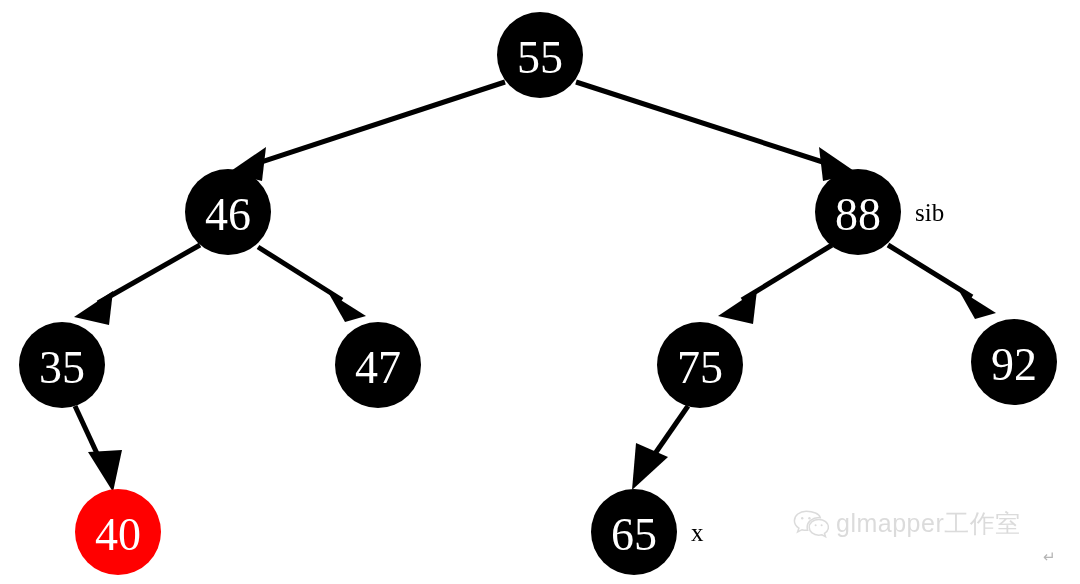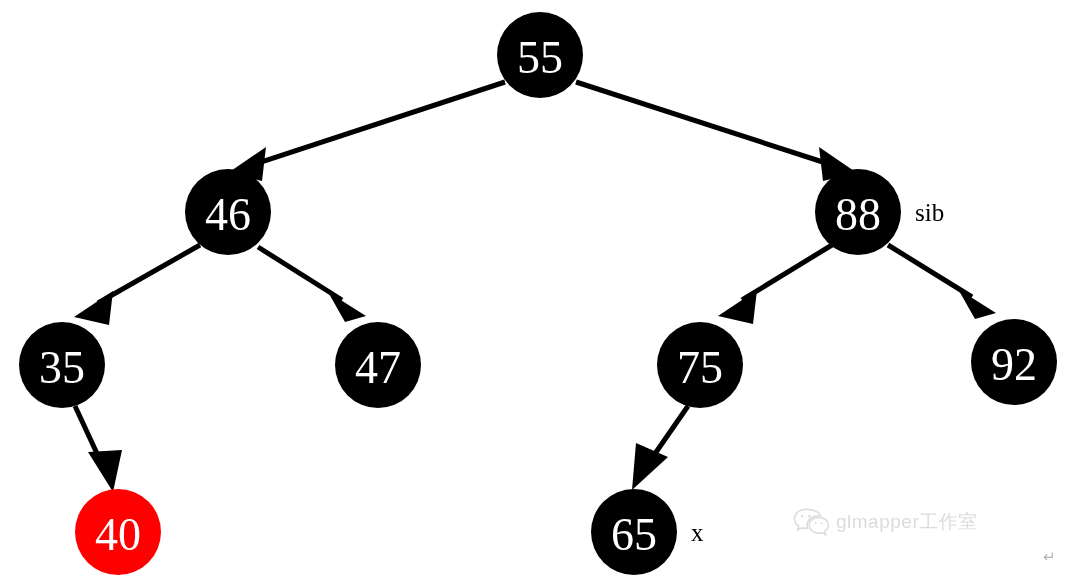--- a/index.html
+++ b/index.html
@@ -60,21 +60,21 @@
     position: absolute;
     display: flex;
     align-items: center;
     gap: 7px;
     opacity: 0.30;
     pointer-events: none;
     user-select: none;
   }
   .watermark-text {
     font-family: "Liberation Sans", sans-serif;
-    font-size: 19px;
+    font-size: 25px;
     color: #8a8a8a;
     letter-spacing: 0.5px;
     white-space: nowrap;
   }
   .wechat-icon {
     display: block;
   }
   .pilcrow-mark {
     position: absolute;
     font-family: "Liberation Sans", sans-serif;

